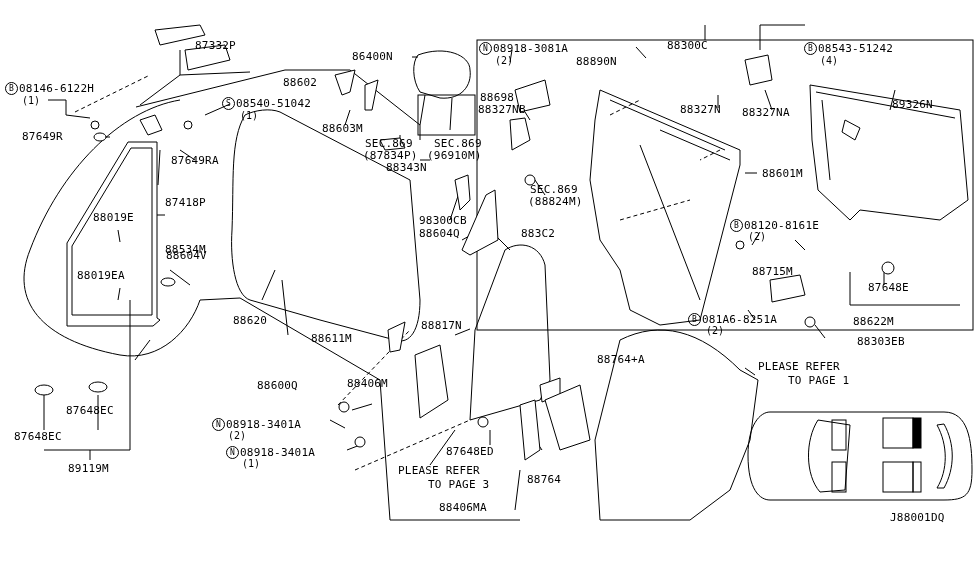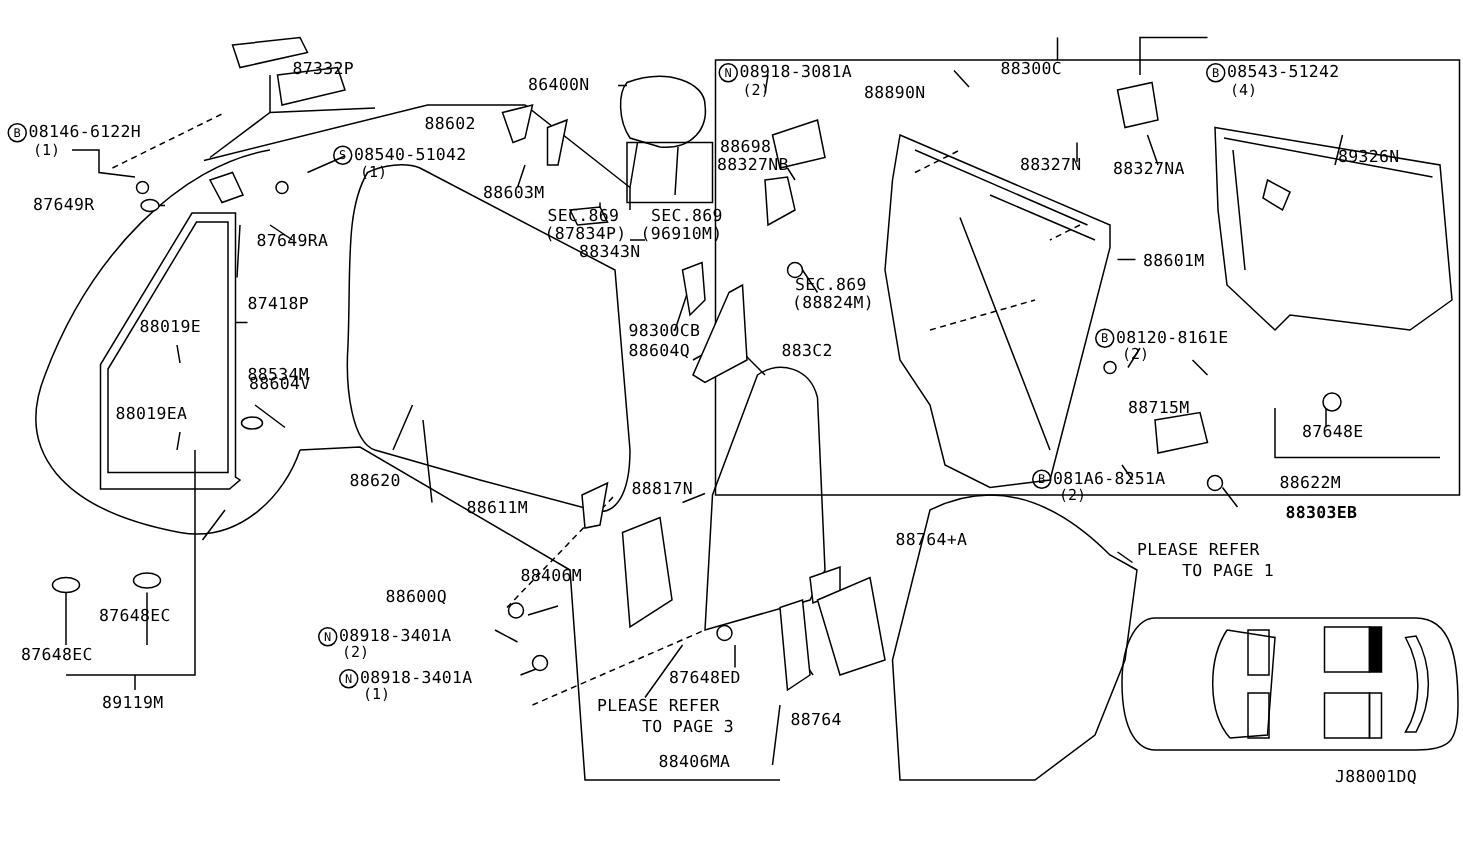--- a/index.html
+++ b/index.html
@@ -162,24 +162,24 @@
 
 <div class="lbl" style="left:752px;top:266px;">88715M</div>
 <div class="lbl" style="left:868px;top:282px;">87648E</div>
 <div class="lbl" style="left:853px;top:316px;">88622M</div>
 
 <div class="lbl" style="left:688px;top:313px;">
   <span class="badge">B</span><span>081A6-8251A</span>
 </div>
 <div class="sub" style="left:706px;top:326px;">(2)</div>
 
-<div class="lbl" style="left:857px;top:336px;font-weight:bold;">88303EB</div>
+<div class="lbl" style="left:857px;top:336px;">88303EB</div>
 
 <div class="lbl" style="left:421px;top:320px;">88817N</div>
-<div class="lbl" style="left:257px;top:392px;">88600Q</div>
+<div class="lbl" style="left:257px;top:380px;">88600Q</div>
 <div class="lbl" style="left:347px;top:378px;">88406M</div>
 
 <div class="lbl" style="left:212px;top:418px;">
   <span class="badge">N</span><span>08918-3401A</span>
 </div>
 <div class="sub" style="left:228px;top:431px;">(2)</div>
 
 <div class="lbl" style="left:226px;top:446px;">
   <span class="badge">N</span><span>08918-3401A</span>
 </div>

